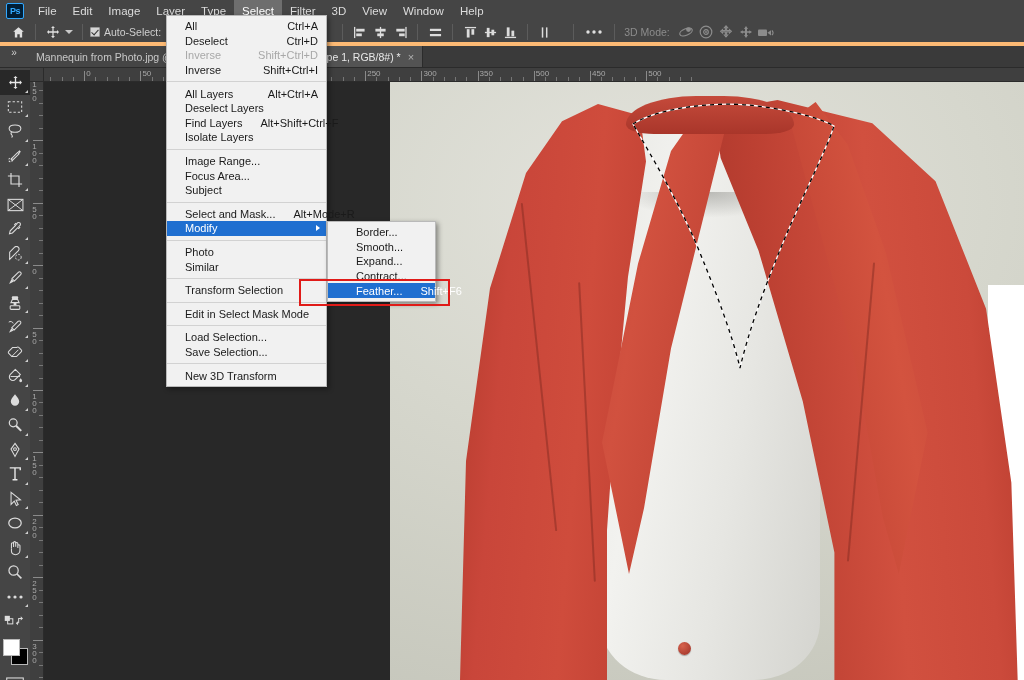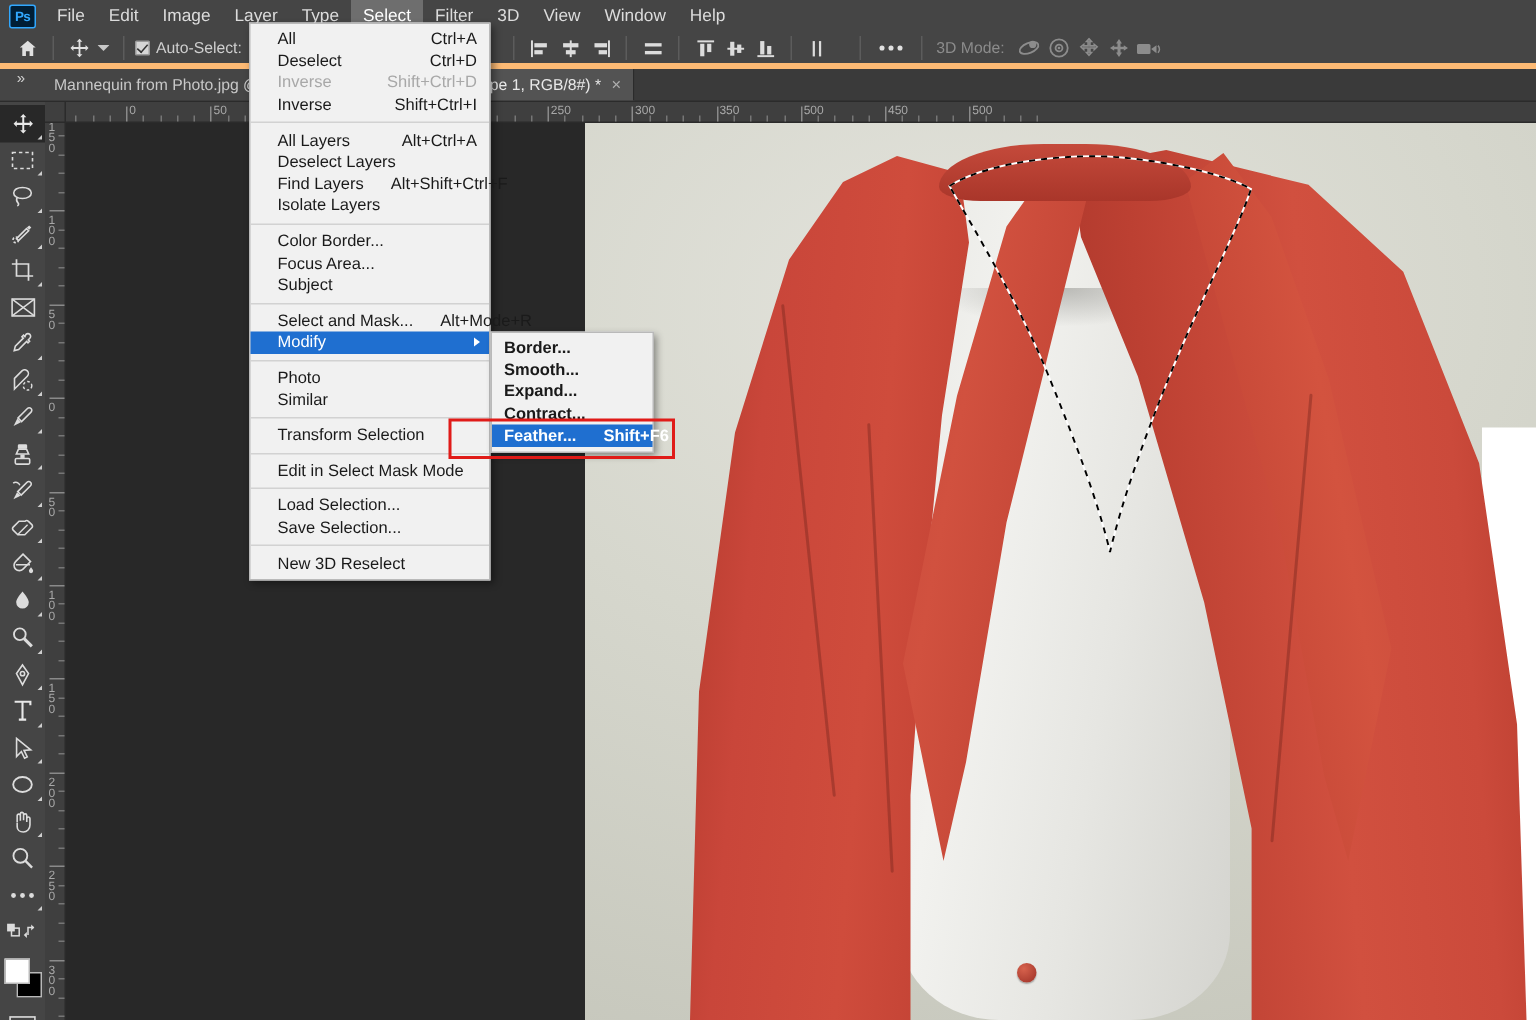--- a/index.html
+++ b/index.html
@@ -214,21 +214,21 @@
   }
   .msep { height:1px; background:#d2d2d2; margin:4px 0 4px 0; }
 
   
   #modify-submenu {
     position:absolute; left:327px; top:221px; width:109px;
     background:#f1f1f1; border:1px solid #b9b9b9;
     box-shadow:2px 2px 5px rgba(0,0,0,.42); color:#1a1a1a; padding:3px 0;
     z-index:50;
   }
-  #modify-submenu .mi { padding:0 6px 0 8px;font-weight:bold; }
+  #modify-submenu .mi { padding:0 6px 0 28px; }
 
   
   .annot {
     position:absolute; border:2px solid #e01b18; z-index:60; pointer-events:none;
   }
 </style>
 </head>
 <body>
 
 <div id="menubar">
@@ -739,21 +739,21 @@
     </div>
     <div class="mi">
       <span>Find Layers</span>
       <span class="sc">Alt+Shift+Ctrl+F</span>
     </div>
     <div class="mi">
       <span>Isolate Layers</span>
     </div>
     <div class="msep"></div>
     <div class="mi">
-      <span>Color Border...</span>
+      <span>Image Range...</span>
     </div>
     <div class="mi">
       <span>Focus Area...</span>
     </div>
     <div class="mi">
       <span>Subject</span>
     </div>
     <div class="msep"></div>
     <div class="mi">
       <span>Select and Mask...</span>
@@ -780,21 +780,21 @@
     </div>
     <div class="msep"></div>
     <div class="mi">
       <span>Load Selection...</span>
     </div>
     <div class="mi">
       <span>Save Selection...</span>
     </div>
     <div class="msep"></div>
     <div class="mi">
-      <span>New 3D Reselect</span>
+      <span>New 3D Transform</span>
     </div>
   </div>
 
 <div id="modify-submenu">
     <div class="mi">
       <span>Border...</span>
     </div>
     <div class="mi">
       <span>Smooth...</span>
     </div>

